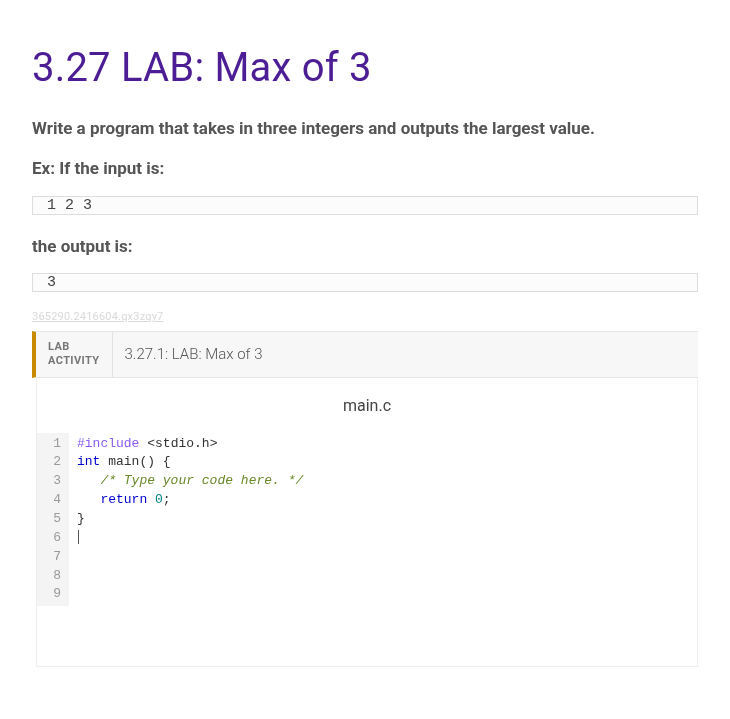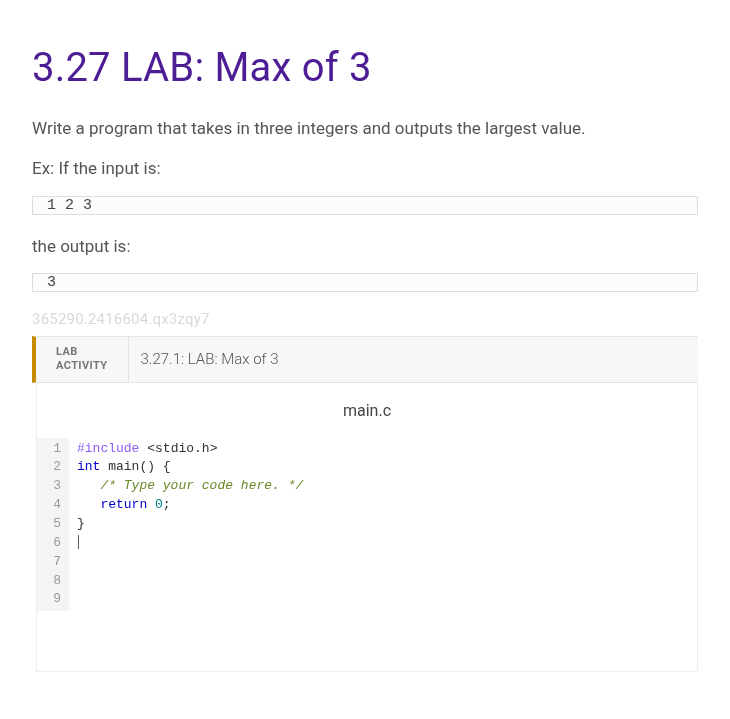--- a/index.html
+++ b/index.html
@@ -16,50 +16,51 @@
     font-size: 40px;
     font-weight: 400;
     color: #4c1d95;
     margin: 16px 0 24px 0;
     letter-spacing: 0.2px;
   }
   .desc {
     font-size: 17px;
     color: #555;
     margin: 0 0 14px 0;
-    font-weight: 400;
+    font-weight: 700;
     line-height: 1.55;
   }
   .example-box {
     border: 1px solid #ddd;
     background: #fcfcfc;
     padding: 0 14px;
     font-family: "Courier New", Courier, monospace;
     font-size: 15px;
     color: #444;
     margin: 8px 0 18px 0;
   }
   .watermark {
     color: #d9d9d9;
-    font-size: 15px;
+    font-size: 11px;
     margin: 18px 0 8px 0;
     letter-spacing: 0.2px;
+    text-decoration: underline;
   }
   .activity-box {
     border-left: 4px solid #c98a00;
     background: #f7f7f7;
     border-top: 1px solid #e5e5e5;
     border-bottom: 1px solid #e5e5e5;
   }
   .activity-header {
     display: flex;
     align-items: stretch;
   }
   .activity-badge {
-    padding: 8px 20px;
+    padding: 8px 12px;
     font-size: 11px;
     font-weight: 700;
     color: #777;
     line-height: 1.3;
     border-right: 1px solid #e2e2e2;
     display: flex;
     flex-direction: column;
     justify-content: center;
     letter-spacing: 0.4px;
   }

